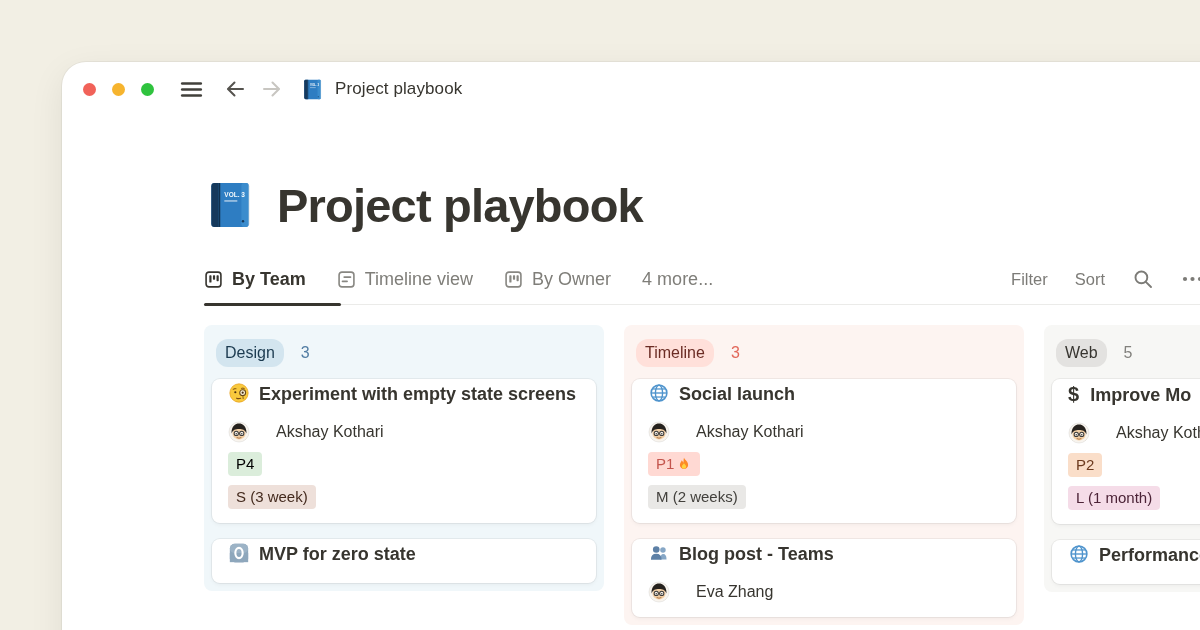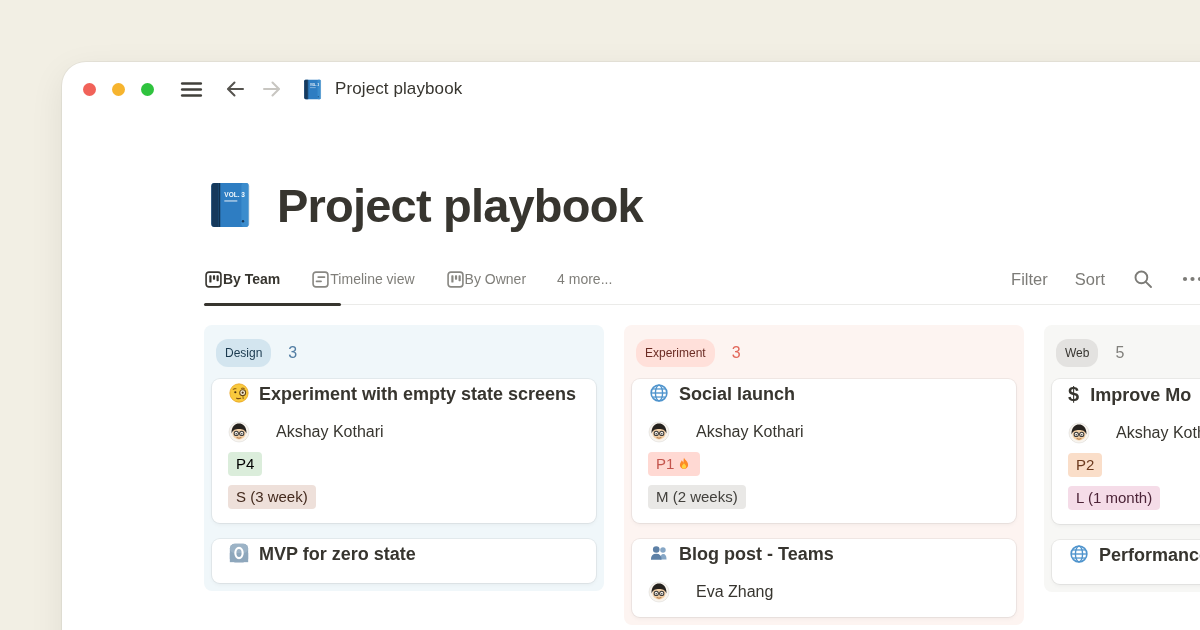--- a/index.html
+++ b/index.html
@@ -33,37 +33,37 @@
   .page { padding-left:142px; }
   .title-row { margin-top:62px; display:flex; align-items:center; gap:21px; height:54px; }
   .page-title { font-size:47px; font-weight:700; letter-spacing:-0.8px; color:#37352f; }
 
   
   .tabs-row {
     margin-top:36px; width:996px; position:relative;
     display:flex; align-items:center;
     padding-bottom:14px; border-bottom:1px solid #ebebe9;
   }
-  .tab { display:flex; align-items:center; margin-right:31px;
-         font-size:14px; color:#7f7e79; background:none; border:none; cursor:default;justify-content:space-between; }
+  .tab { display:flex; align-items:center; gap:9px; margin-right:31px;
+         font-size:18px; color:#7f7e79; background:none; border:none; cursor:default;justify-content:space-between; }
   .tab .tab-ic { color:#888782; }
   .tab.active { color:#37352f; font-weight:600; }
   .tab.active .tab-ic { color:#37352f; }
   .active-underline { position:absolute; left:0; bottom:-2px; width:137px; height:3px; background:#37352f; border-radius:2px; }
   .toolbar { margin-left:auto; margin-right:-4px; display:flex; align-items:center; gap:27px; color:#7c7b77; font-size:16.5px; }
   .tool-label { background:none; border:none; font-size:16.5px; color:#7c7b77; cursor:default; }
 
   
   .board { margin-top:20px; display:flex; gap:20px; align-items:flex-start; }
   .column { width:400px; flex-shrink:0; border-radius:8px; padding:8px; }
   .col-design { background:#f0f7fa; }
   .col-marketing { background:#fdf4f1; }
   .col-web { background:#f7f7f5; }
   .col-header { padding:6px 4px 12px 4px; display:flex; align-items:center; }
-  .col-pill { display:inline-block; padding:3px 9px; border-radius:12px; font-size:12px; line-height:22px; border:none; cursor:default; }
+  .col-pill { display:inline-block; padding:3px 9px; border-radius:12px; font-size:16px; line-height:22px; border:none; cursor:default; }
   .col-design .col-pill { background:#d3e5ef; color:#1b3a4f; }
   .col-marketing .col-pill { background:#ffe0da; color:#6b2c24; }
   .col-web .col-pill { background:#e3e2e0; color:#373530; }
   .col-count { margin-left:17px; font-size:16px; }
   .col-design .col-count { color:#527da3; }
   .col-marketing .col-count { color:#e2675a; }
   .col-web .col-count { color:#82817d; }
 
   .card {
     background:#fff; border-radius:8px; margin-bottom:16px;
@@ -303,21 +303,21 @@
           <div class="card-title">
             <svg class="t-ic" width="22" height="22">
                 <use href="#sym-keycap0"></use>
               </svg><span>MVP for zero state</span>
           </div>
         </div>
       </div>
 
       <div class="column col-marketing">
         <div class="col-header">
-          <button class="col-pill">Experiment</button>
+          <button class="col-pill">Timeline</button>
           <span class="col-count">3</span>
         </div>
         <div class="card">
           <div class="card-title">
             <svg class="t-ic" width="22" height="22">
                 <use href="#sym-globe"></use>
               </svg><span>Social launch</span>
           </div>
           <div class="assignee">
             <svg width="22" height="22">

